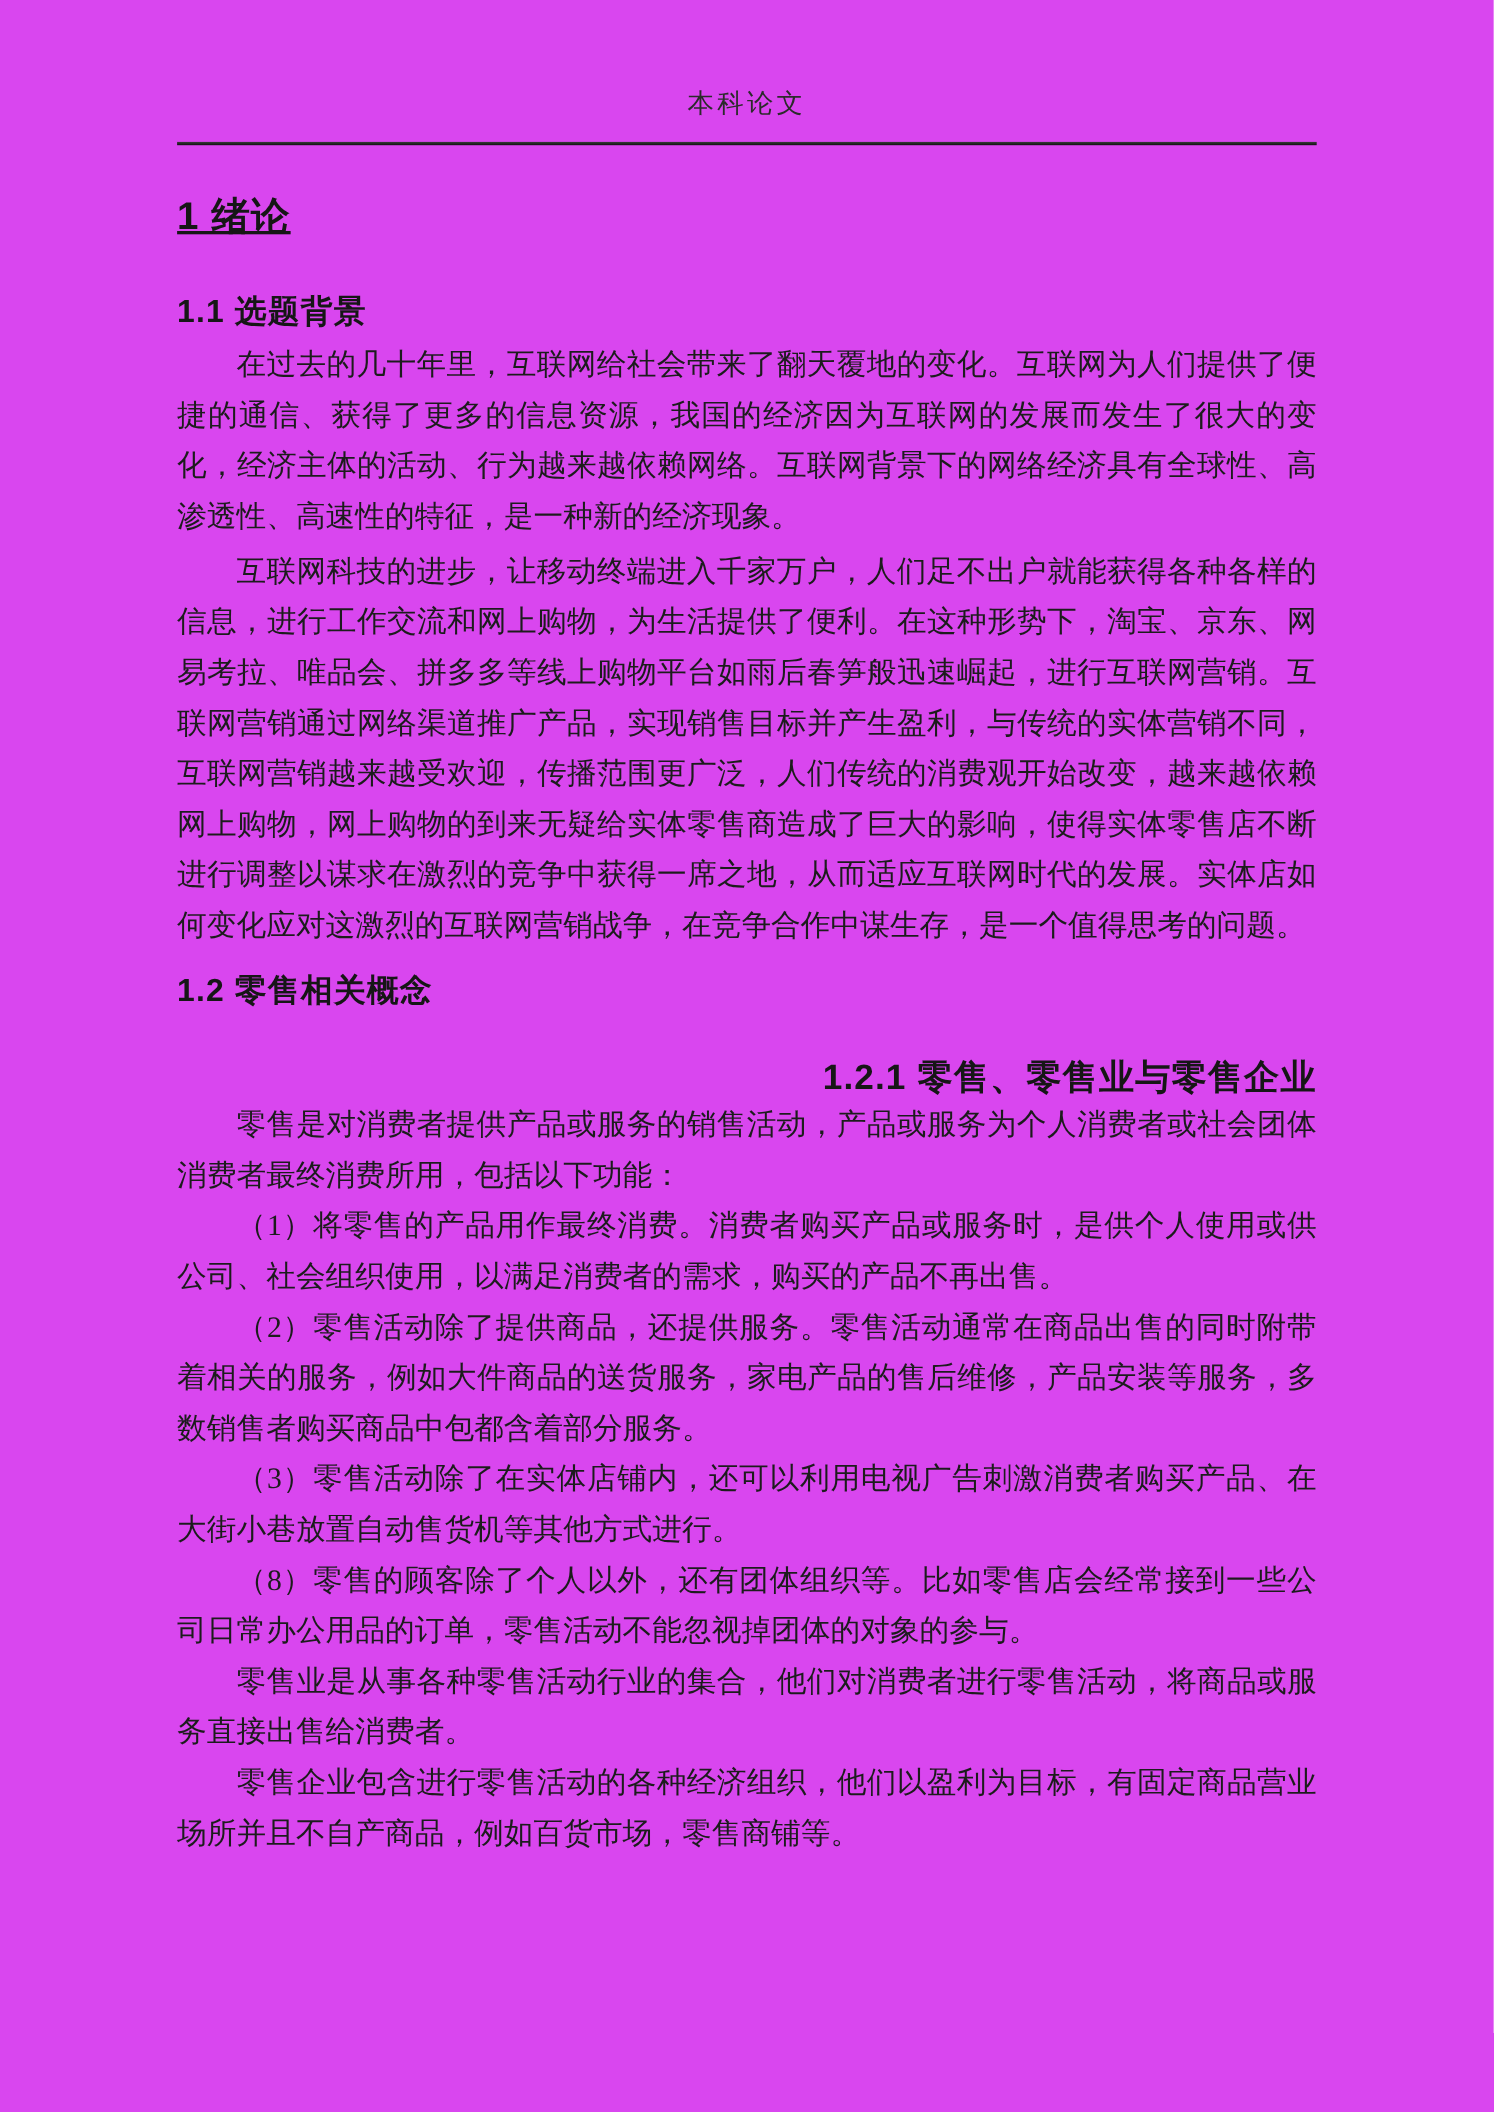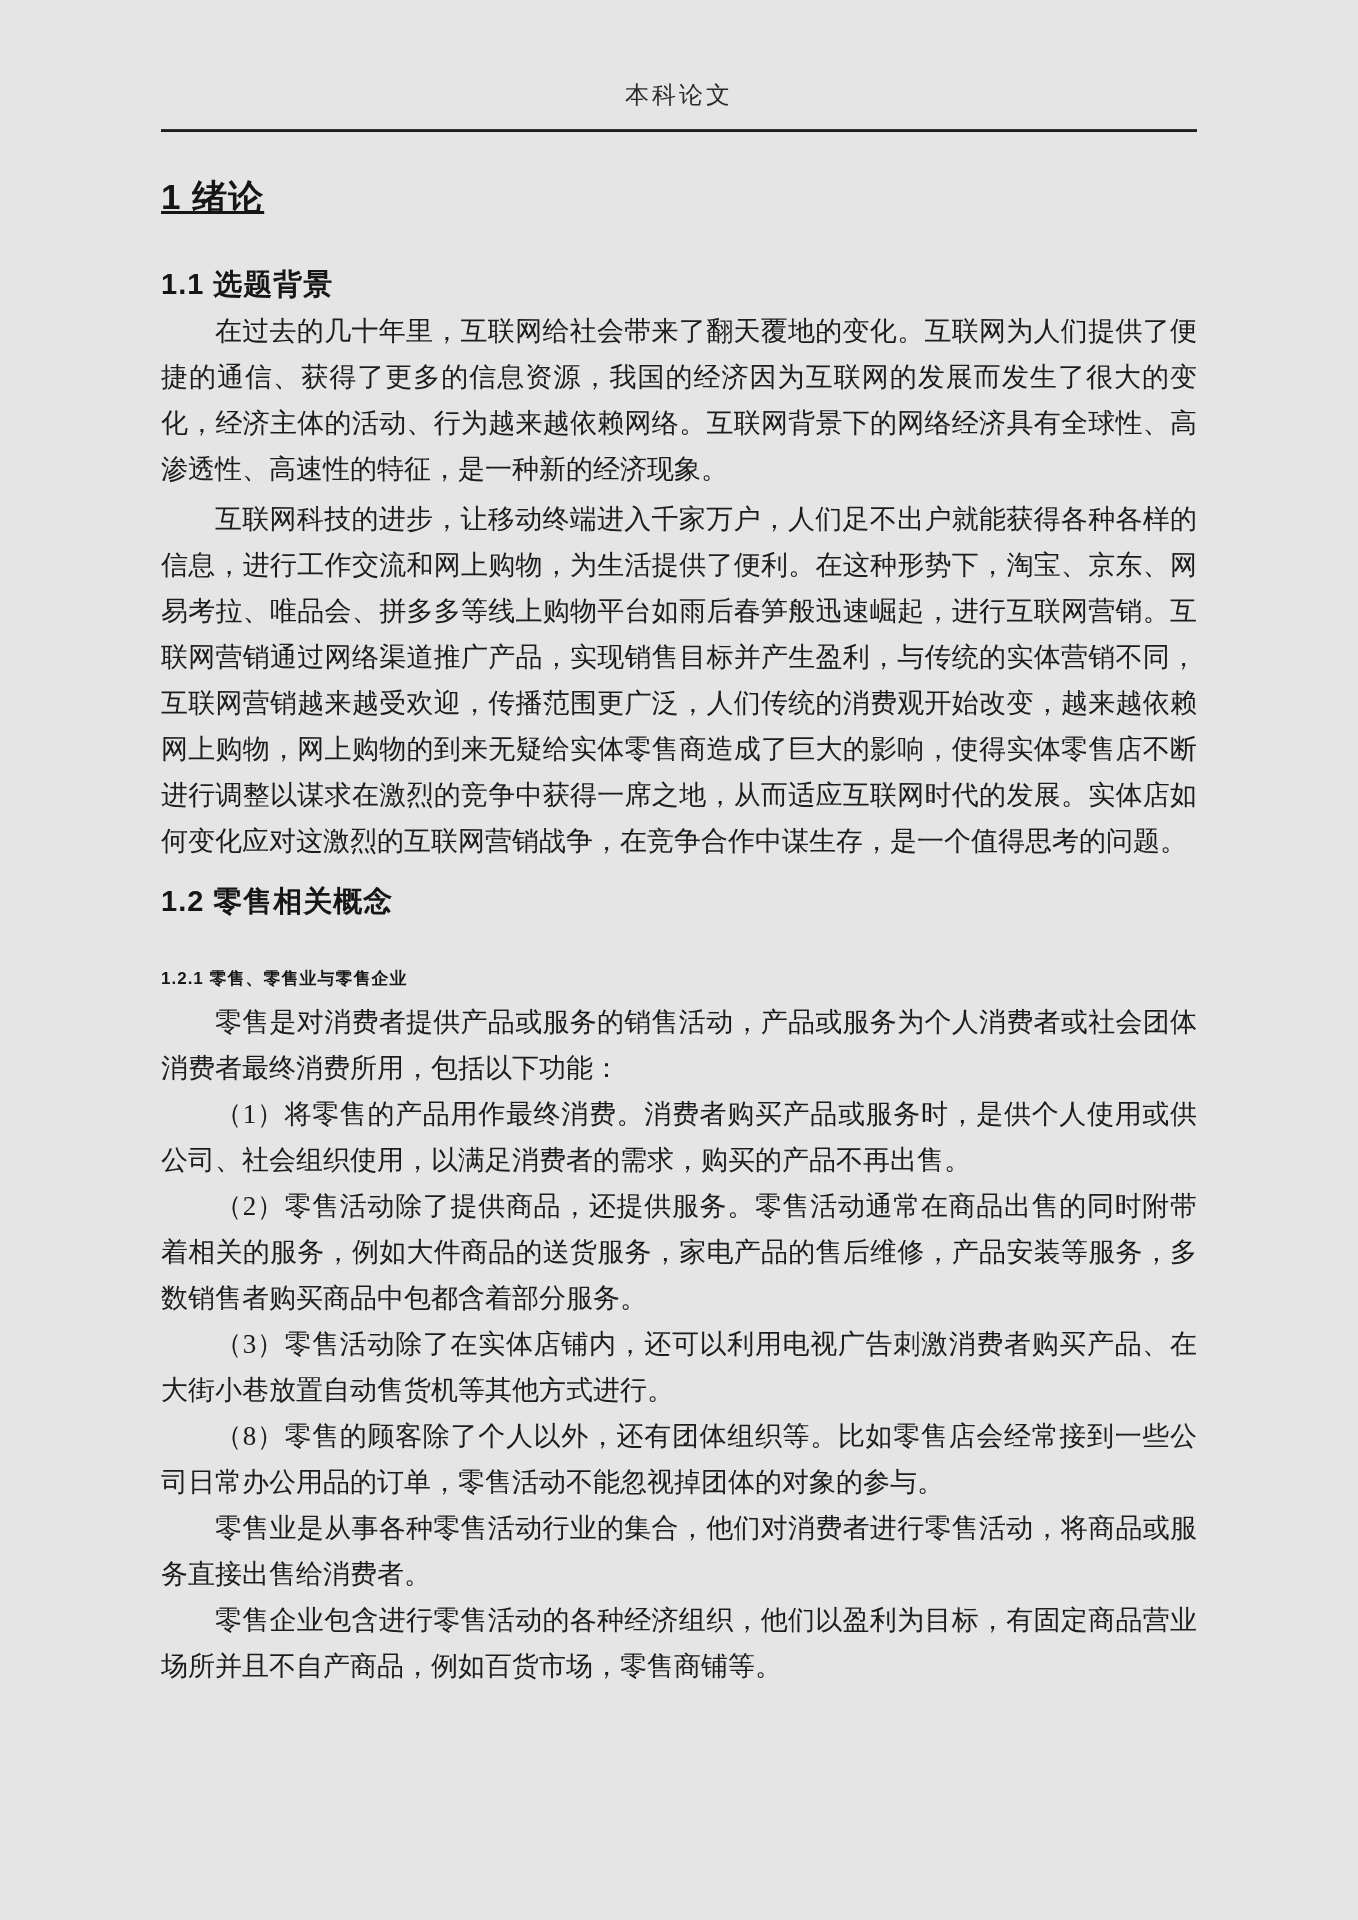--- a/index.html
+++ b/index.html
@@ -5,21 +5,21 @@
   html, body {
     margin: 0;
     padding: 0;
     background: #ffffff;
   }
   .page {
     position: relative;
     width: 1358px;
     height: 1920px;
     margin: 0 auto;
-    background: #e5e5e5;
+    background: #d946ef;
     color: #1a1a1a;
     overflow: hidden;
   }
   .column {
     width: 1036px;
     margin: 0 auto;
   }
   
   .page-header {
     padding-top: 80px;
@@ -56,25 +56,26 @@
     margin: 46px 0 0 0;
     letter-spacing: 1px;
     color: #161616;
   }
   h2.section.second {
     margin-top: 17px;
   }
   h3.subsection {
     font-family: "Liberation Sans", "DejaVu Sans", sans-serif;
     font-weight: 700;
-    font-size: 17px;
+    font-size: 32px;
     line-height: 36px;
     margin: 40px 0 0 0;
     letter-spacing: 1px;
     color: #161616;
+    text-align: right;
   }
   
   p.body-para {
     font-family: "Liberation Serif", "DejaVu Serif", serif;
     font-size: 27px;
     line-height: 46px;
     text-align: justify;
     text-indent: 2em;
     margin: 0;
     color: #1c1c1c;

